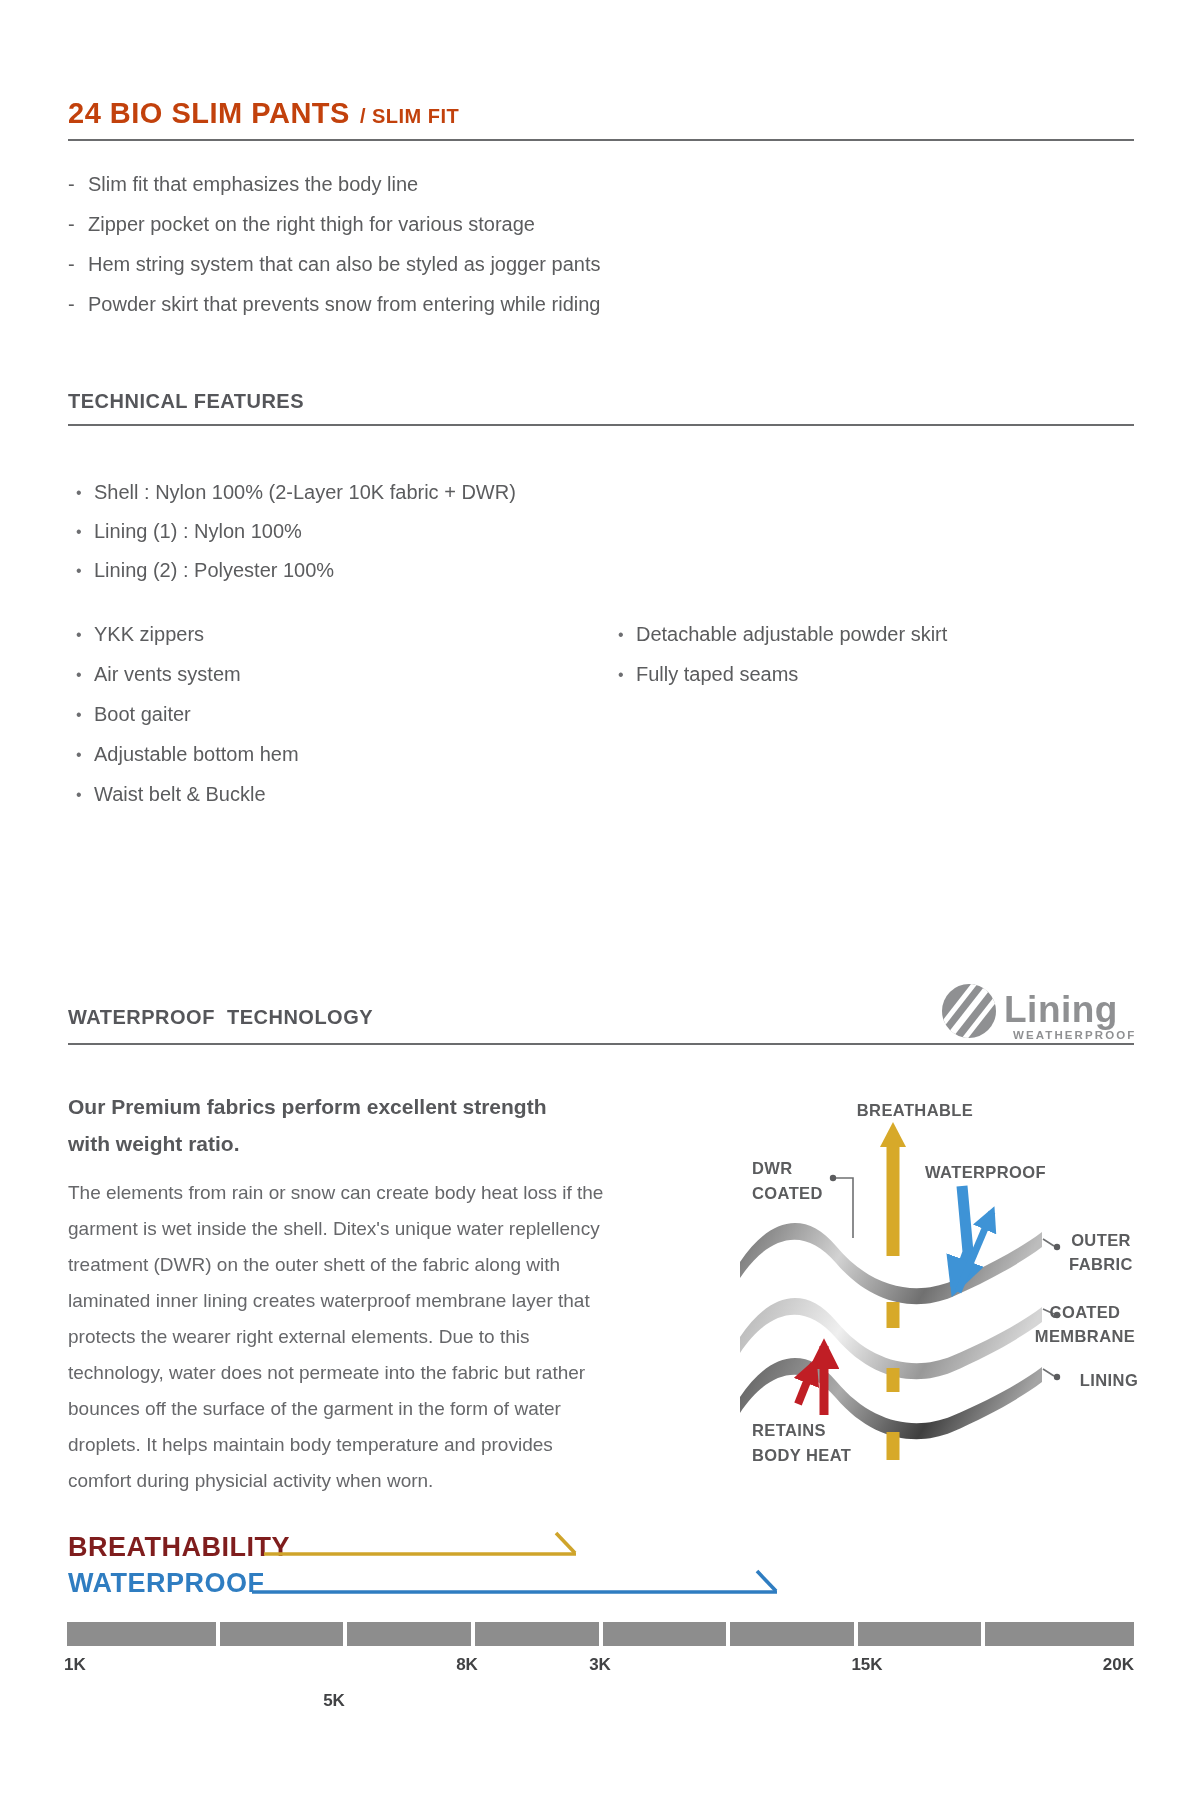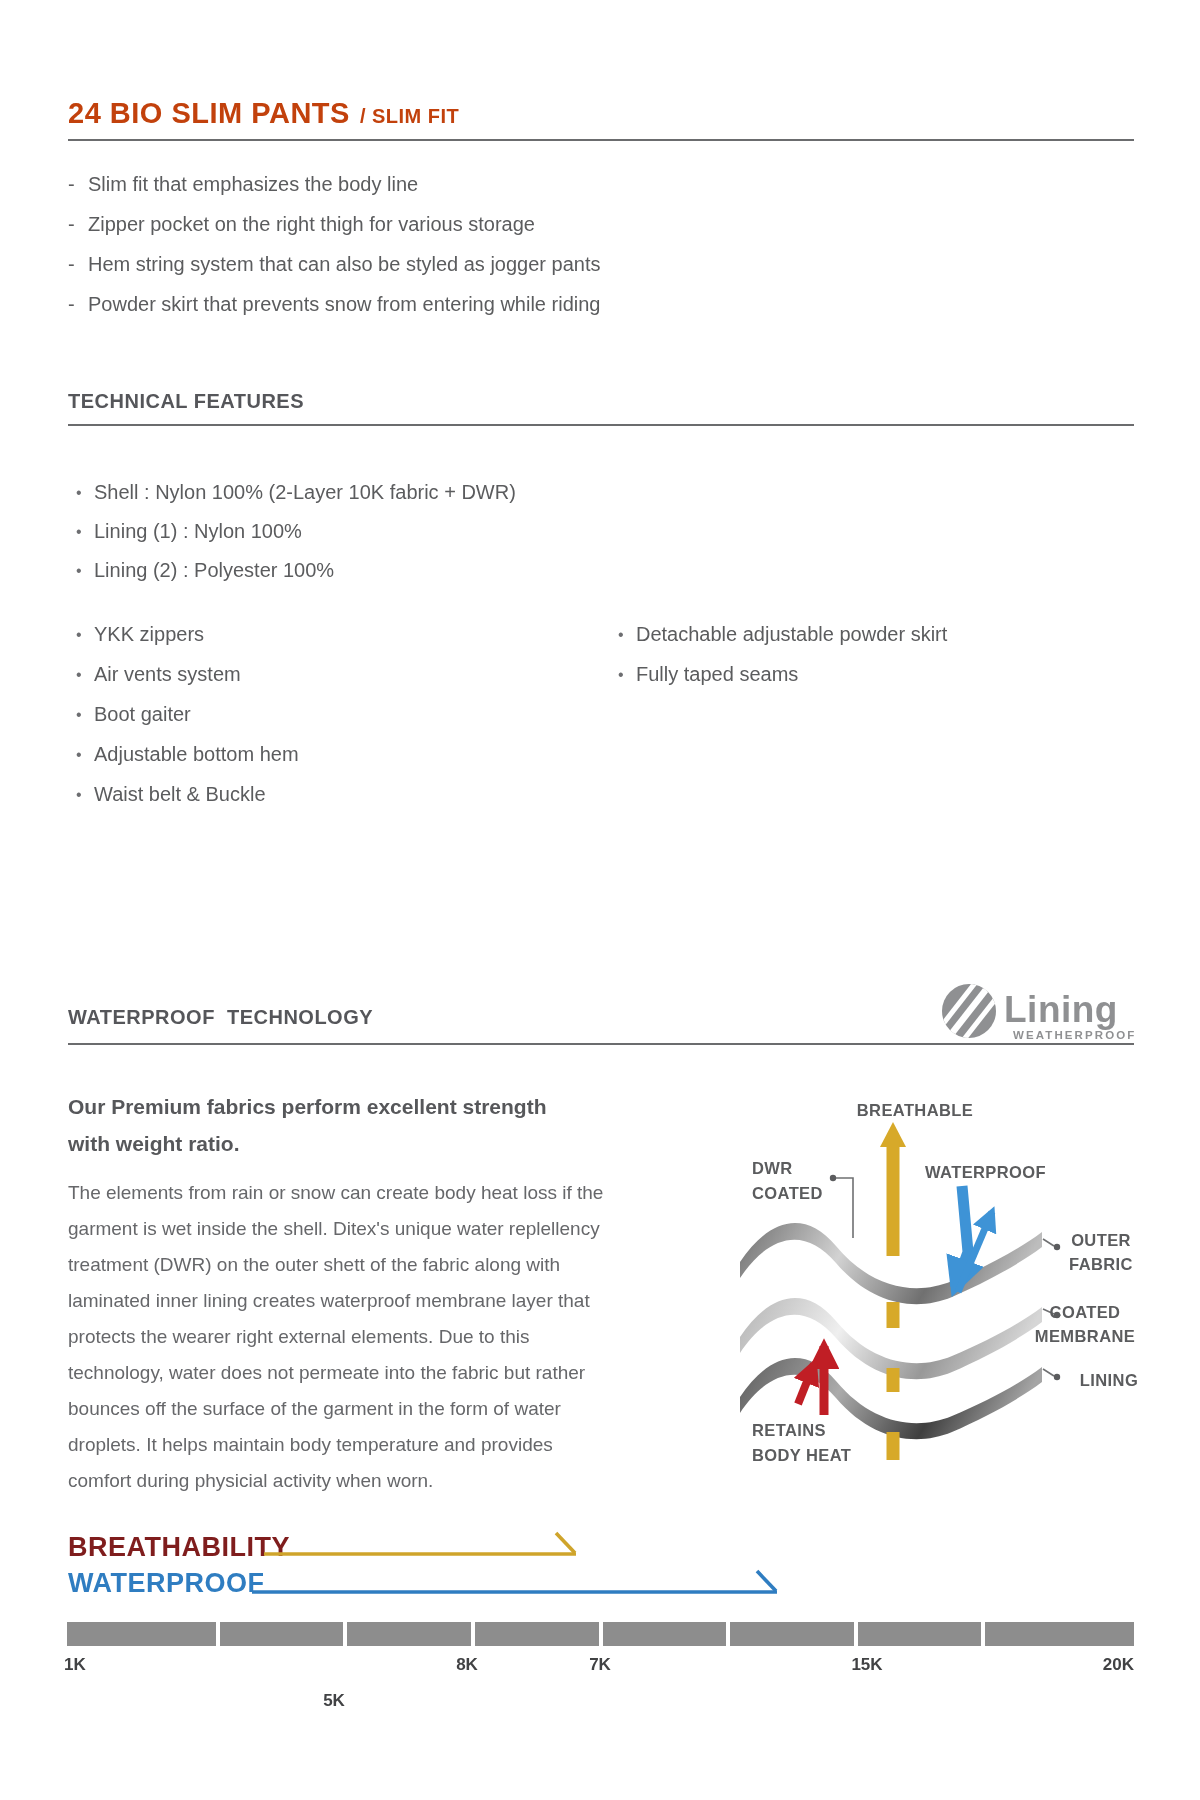--- a/index.html
+++ b/index.html
@@ -281,17 +281,17 @@
     <i style="background:#8d8d8d"></i>
     <i style="background:#8d8d8d"></i>
     <i style="background:#8d8d8d"></i>
     <i style="background:#8d8d8d"></i>
     <i style="background:#8d8d8d"></i>
     <i style="background:#8d8d8d"></i>
   </div>
   <div class="abs scale-lab sl-1">1K</div>
   <div class="abs scale-lab sl-5">5K</div>
   <div class="abs scale-lab sl-8">8K</div>
-  <div class="abs scale-lab sl-10">7K</div>
+  <div class="abs scale-lab sl-10">3K</div>
   <div class="abs scale-lab sl-15">15K</div>
   <div class="abs scale-lab sl-20">20K</div>
 
 </div>
 
 </body></html>

